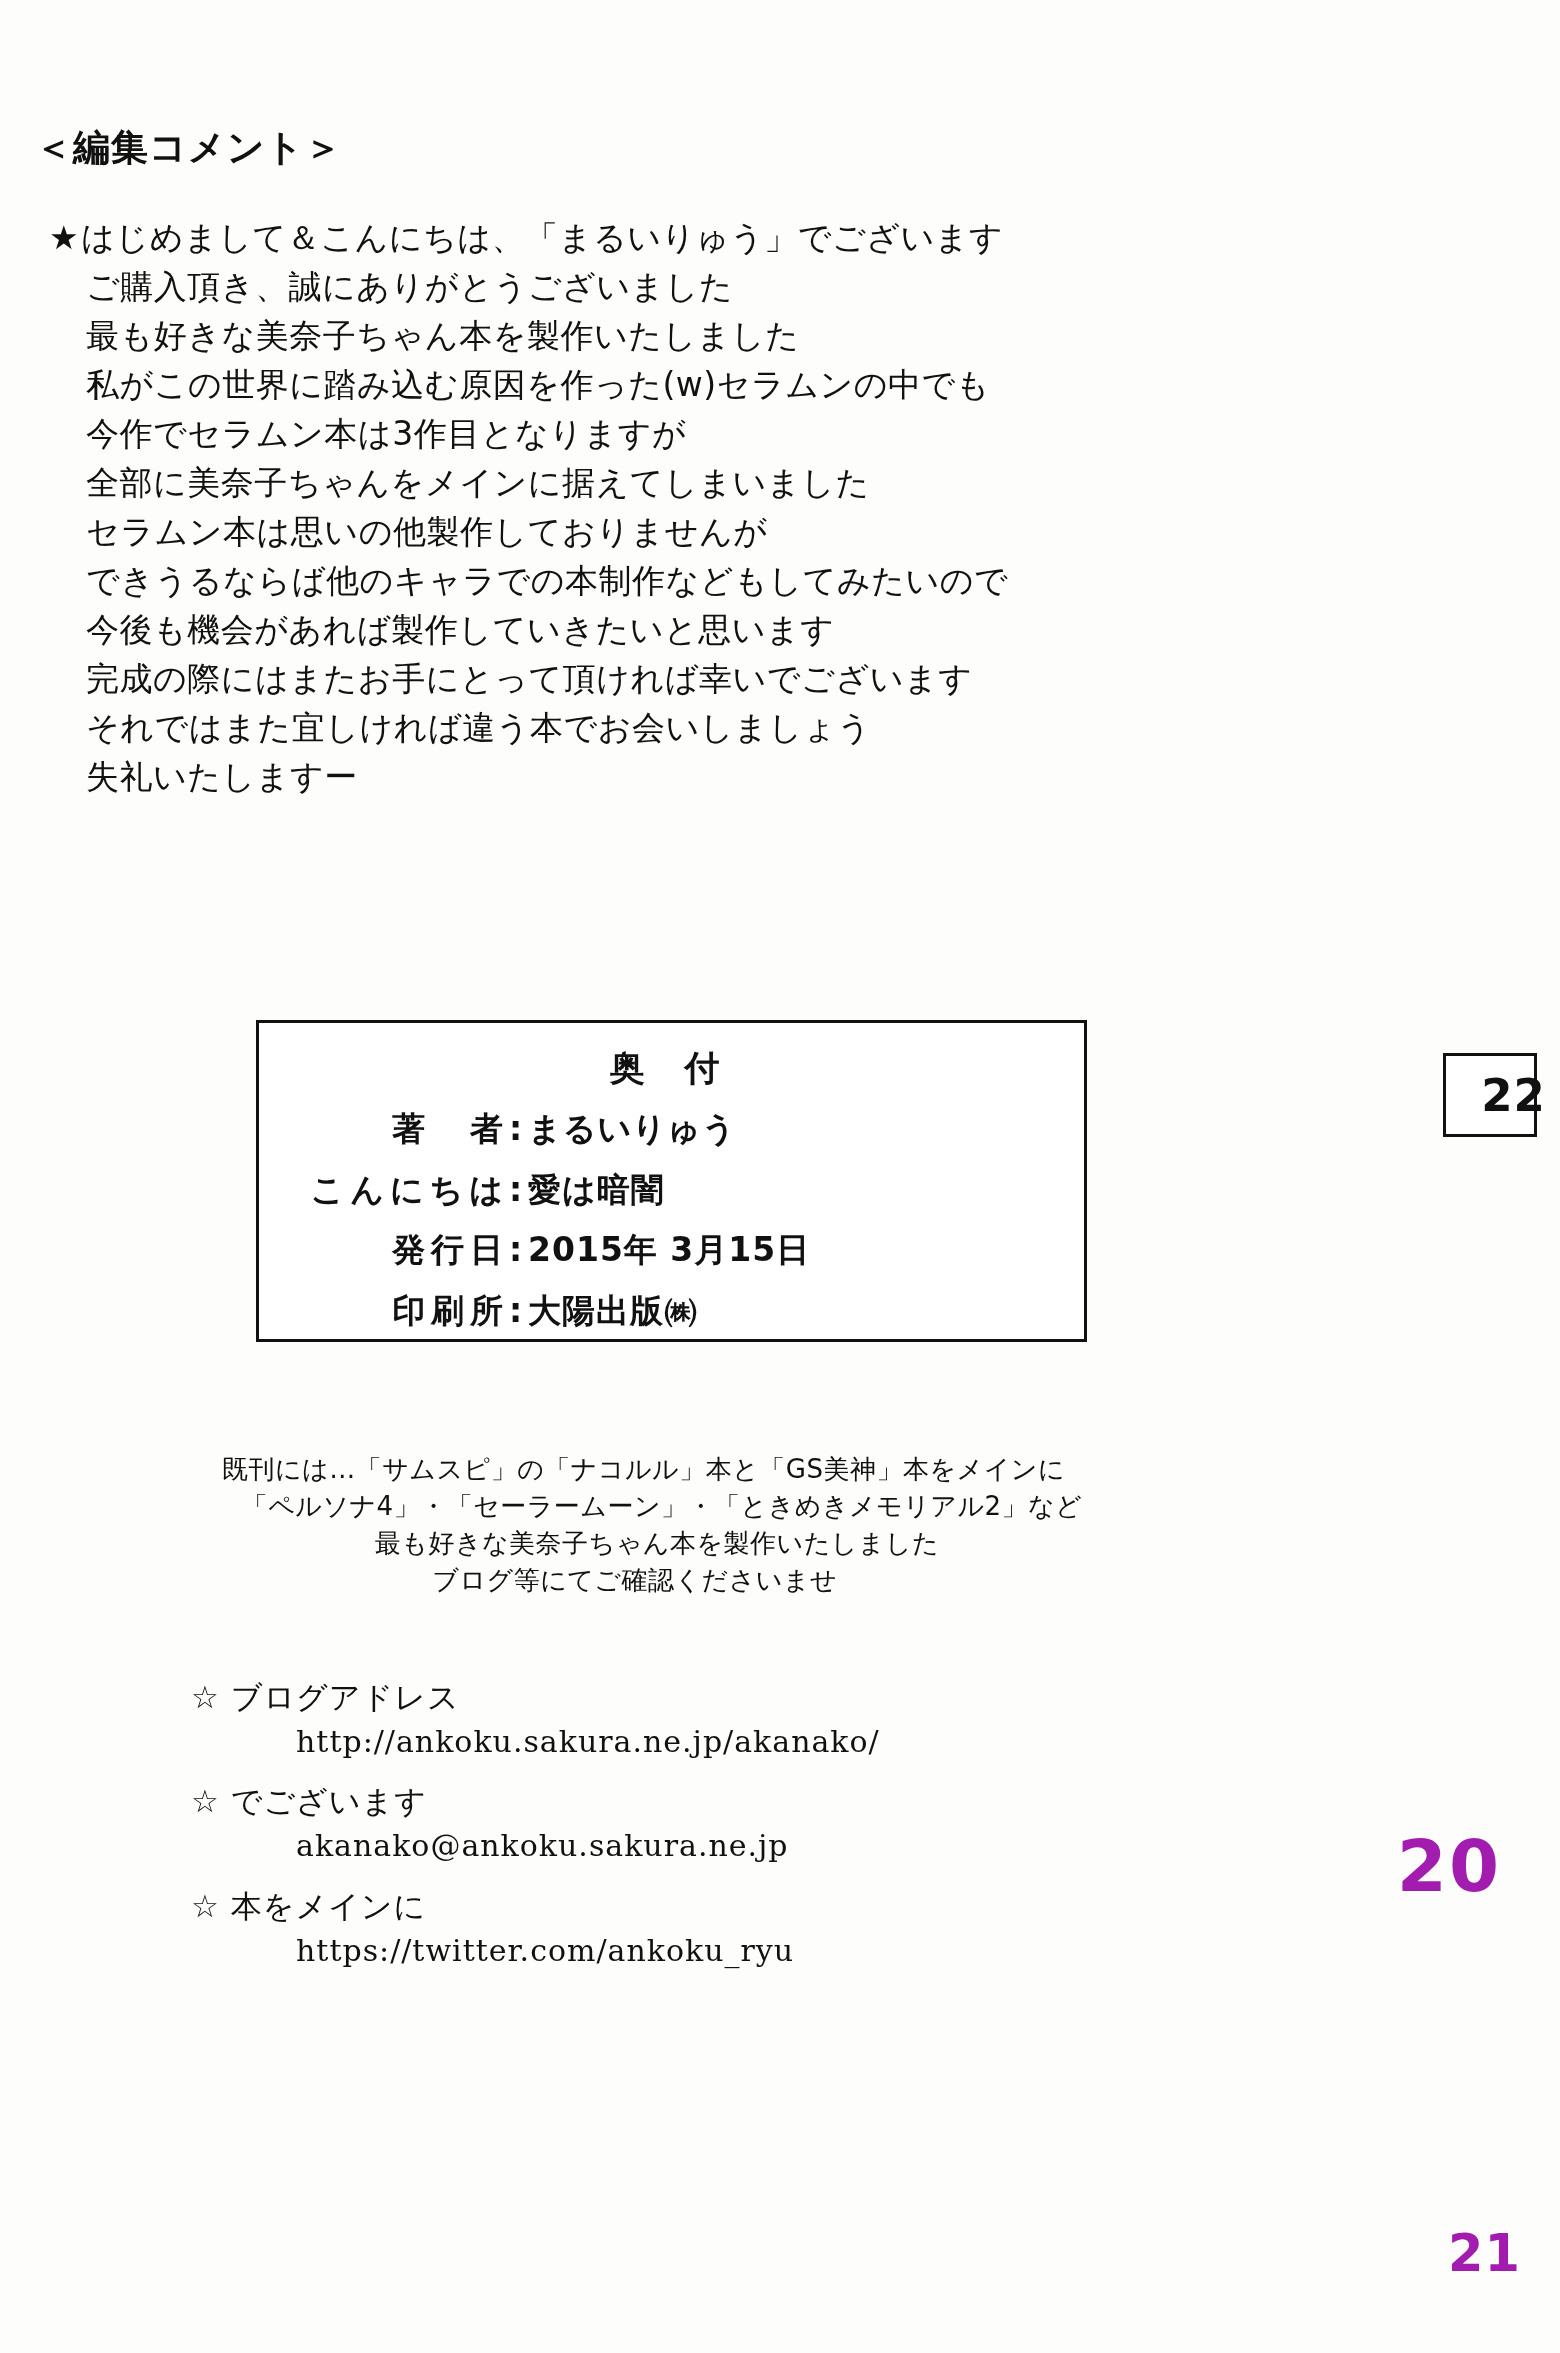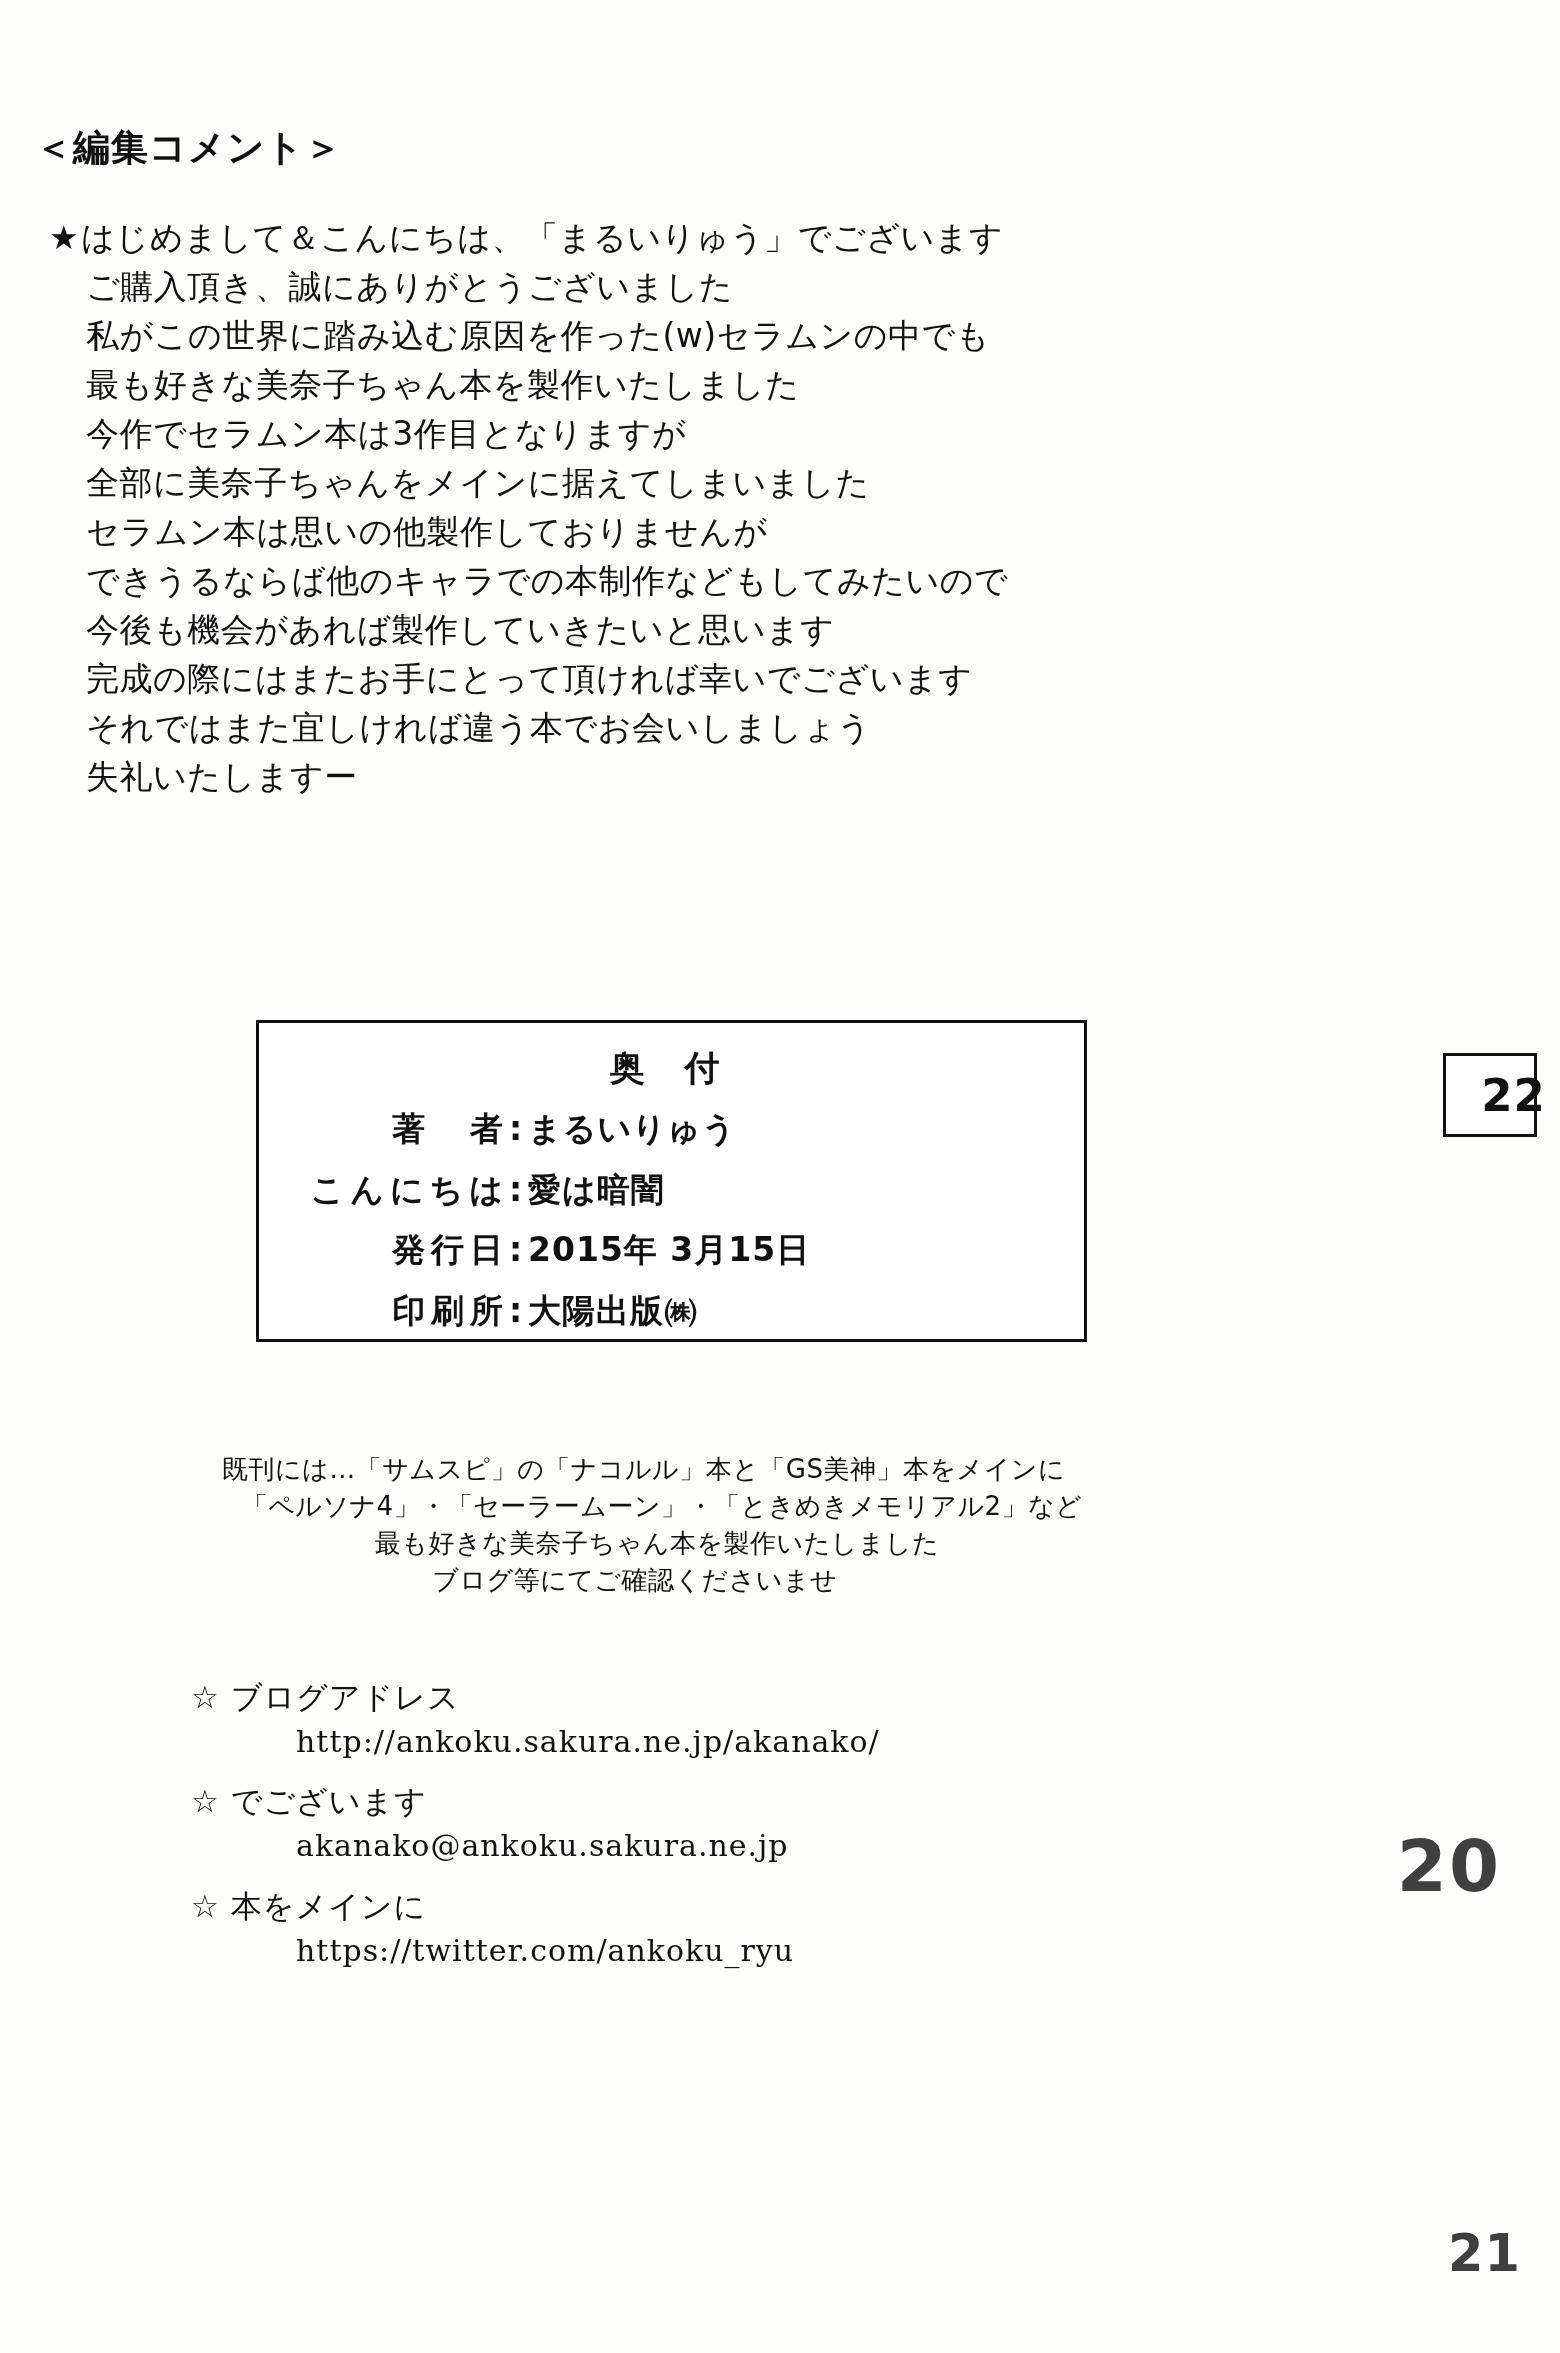--- a/index.html
+++ b/index.html
@@ -18,21 +18,21 @@
 
   .page {
     position: absolute;
     inset: 0;
     background: #fdfdfb;
   }
 
   
   .bleed {
     position: absolute;
-    color: #404040;
+    color: #a21caf;
     font-weight: bold;
     user-select: none;
   }
   .bleed-1 {
     right: 59px;
     top: 1824px;
     font-size: 72px;
     letter-spacing: 2px;
   }
   .bleed-2 {
@@ -180,22 +180,22 @@
   <div class="bleed bleed-1">20</div>
   <div class="bleed bleed-2">21</div>
 
   <div class="heading">＜編集コメント＞</div>
 
   <div class="comment-block">
     <div class="comment-line first">
       <span class="star">★</span><span>はじめまして＆こんにちは、「まるいりゅう」でございます</span>
     </div>
     <div class="comment-line">ご購入頂き、誠にありがとうございました</div>
+    <div class="comment-line">最も好きな美奈子ちゃん本を製作いたしました</div>
     <div class="comment-line">私がこの世界に踏み込む原因を作った(w)セラムンの中でも</div>
-    <div class="comment-line">最も好きな美奈子ちゃん本を製作いたしました</div>
     <div class="comment-line">今作でセラムン本は3作目となりますが</div>
     <div class="comment-line">全部に美奈子ちゃんをメインに据えてしまいました</div>
     <div class="comment-line">セラムン本は思いの他製作しておりませんが</div>
     <div class="comment-line">できうるならば他のキャラでの本制作などもしてみたいので</div>
     <div class="comment-line">今後も機会があれば製作していきたいと思います</div>
     <div class="comment-line">完成の際にはまたお手にとって頂ければ幸いでございます</div>
     <div class="comment-line">それではまた宜しければ違う本でお会いしましょう</div>
     <div class="comment-line">失礼いたしますー</div>
   </div>
 

